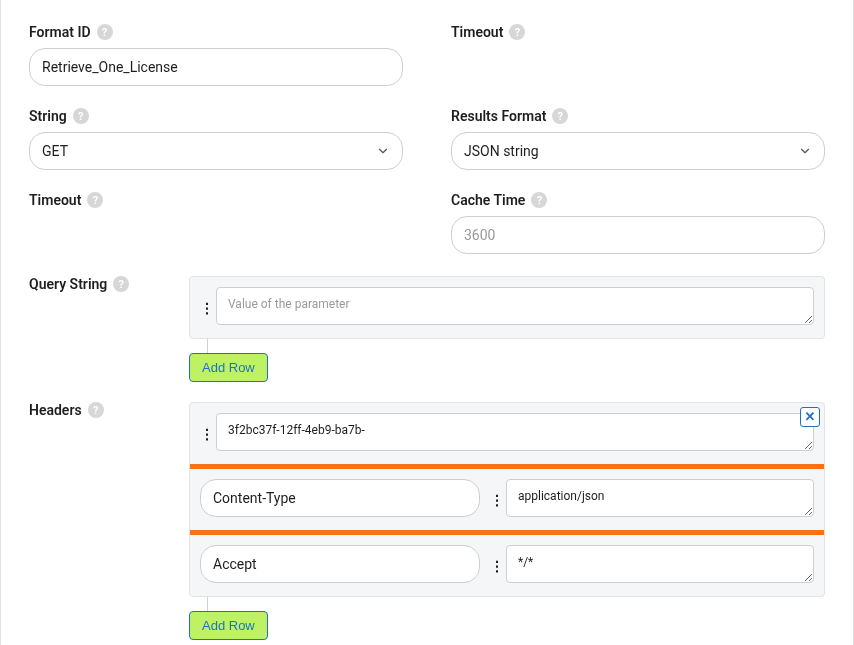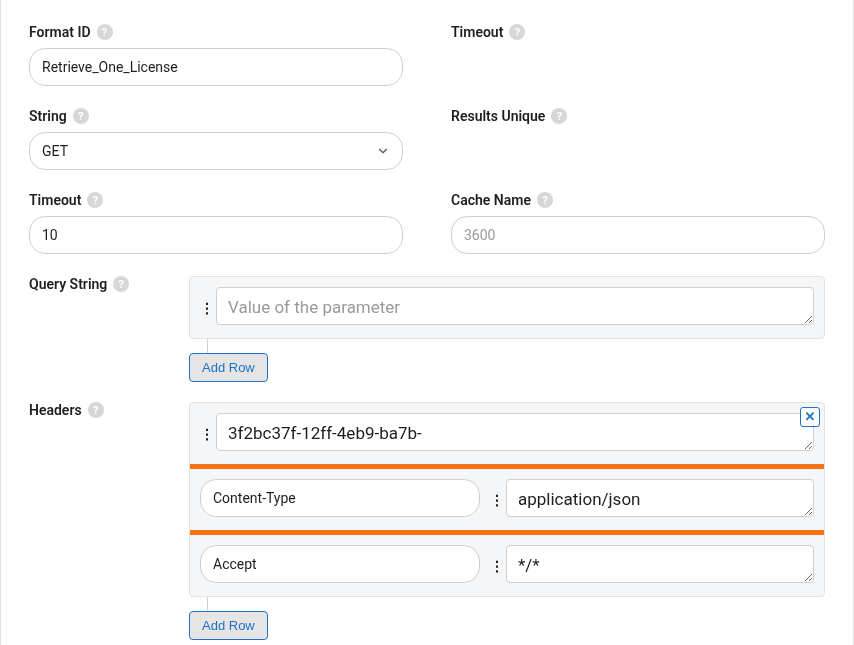--- a/index.html
+++ b/index.html
@@ -116,21 +116,21 @@
     padding-top: 0;
     align-self: center;
     width: 6px;
     text-align: center;
   }
   .param-value {
     flex: 1;
     border: 1px solid #cfcfcf;
     border-radius: 4px;
     padding: 9px 11px;
-    font-size: 17px;
+    font-size: 12px;
     font-family: inherit;
     background: #fff;
     resize: both;
     min-height: 38px;
     height: 38px;
     overflow: hidden;
   }
   .param-value-cell {
     flex: 1;
     position: relative;
@@ -157,21 +157,21 @@
   .stub-line {
     width: 1px;
     height: 14px;
     background: #d0d0d0;
     margin-left: 18px;
   }
   .add-row {
     display: inline-block;
     border: 1px solid #1e72c6;
     color: #1e72c6;
-    background: #e5e5e5;
+    background: #bef264;
     border-radius: 4px;
     padding: 6px 12px;
     font-size: 13px;
     cursor: pointer;
   }
 </style>
 </head>
 <body>
 
 <div class="panel">
@@ -202,37 +202,44 @@
         <span>GET</span>
         <span class="chevron">
           <svg width="14" height="14" viewBox="0 0 24 24" fill="none" stroke="#555" stroke-width="2" stroke-linecap="round" stroke-linejoin="round">
               <polyline points="6 9 12 15 18 9"></polyline>
             </svg>
         </span>
       </div>
     </div>
     <div class="col">
       <div class="field-label">
-        <span>Results Unique</span>
-        <span class="help-icon">?</span>
+        <span>Results Format</span>
+        <span class="help-icon">?</span>
+      </div>
+      <div class="select-wrap">
+        <span>JSON string</span>
+        <span class="chevron">
+          <svg width="14" height="14" viewBox="0 0 24 24" fill="none" stroke="#555" stroke-width="2" stroke-linecap="round" stroke-linejoin="round">
+              <polyline points="6 9 12 15 18 9"></polyline>
+            </svg>
+        </span>
       </div>
     </div>
   </div>
 
   <div class="row2">
     <div class="col">
       <div class="field-label">
         <span>Timeout</span>
         <span class="help-icon">?</span>
       </div>
-      <input type="text" value="10" style="">
-    </div>
-    <div class="col">
-      <div class="field-label">
-        <span>Cache Name</span>
+    </div>
+    <div class="col">
+      <div class="field-label">
+        <span>Cache Time</span>
         <span class="help-icon">?</span>
       </div>
       <input type="text" placeholder="3600" style="">
     </div>
   </div>
 
   <div class="param-section">
     <div class="param-label-col">
       <div class="field-label">
         <span>Query String</span>

